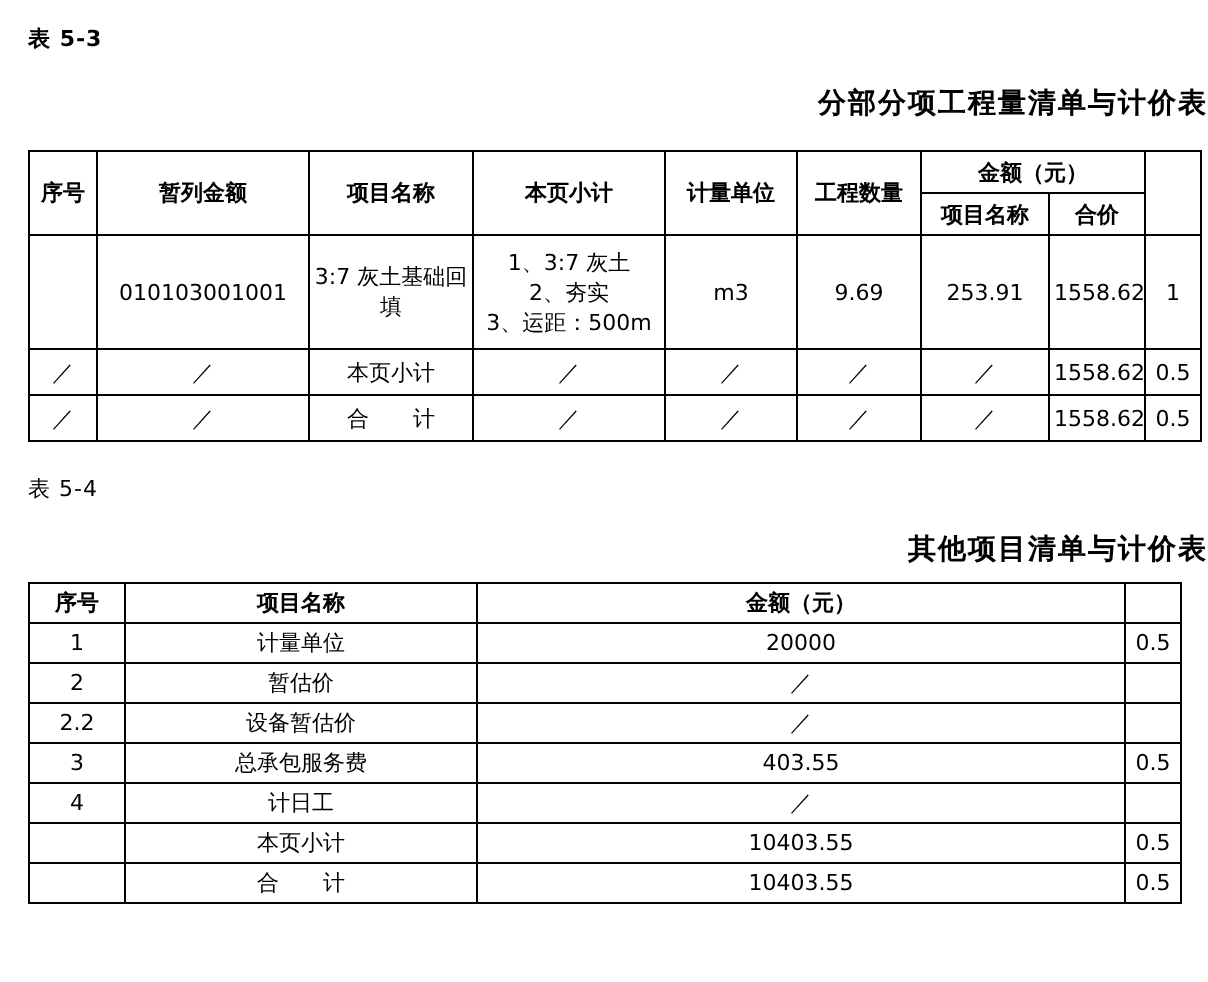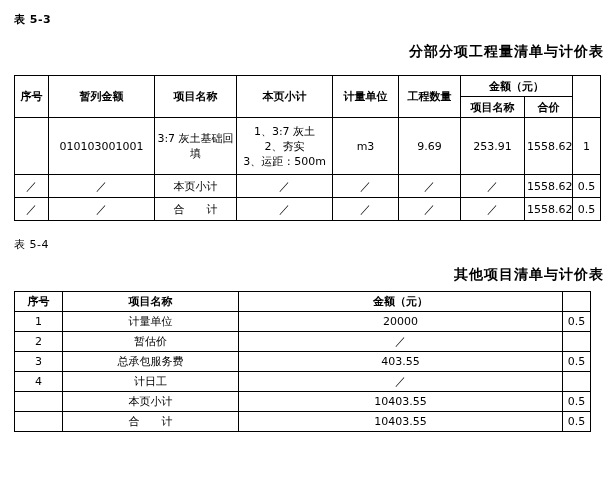--- a/index.html
+++ b/index.html
@@ -179,20 +179,26 @@
         <td>20000</td>
         <td>0.5</td>
       </tr>
       <tr class="r">
         <td>2</td>
         <td class="left">暂估价</td>
         <td>／</td>
         <td></td>
       </tr>
       <tr class="r">
+        <td>2.2</td>
+        <td class="left">设备暂估价</td>
+        <td>／</td>
+        <td></td>
+      </tr>
+      <tr class="r">
         <td>3</td>
         <td class="left">总承包服务费</td>
         <td>403.55</td>
         <td>0.5</td>
       </tr>
       <tr class="r">
         <td>4</td>
         <td class="left">计日工</td>
         <td>／</td>
         <td></td>

